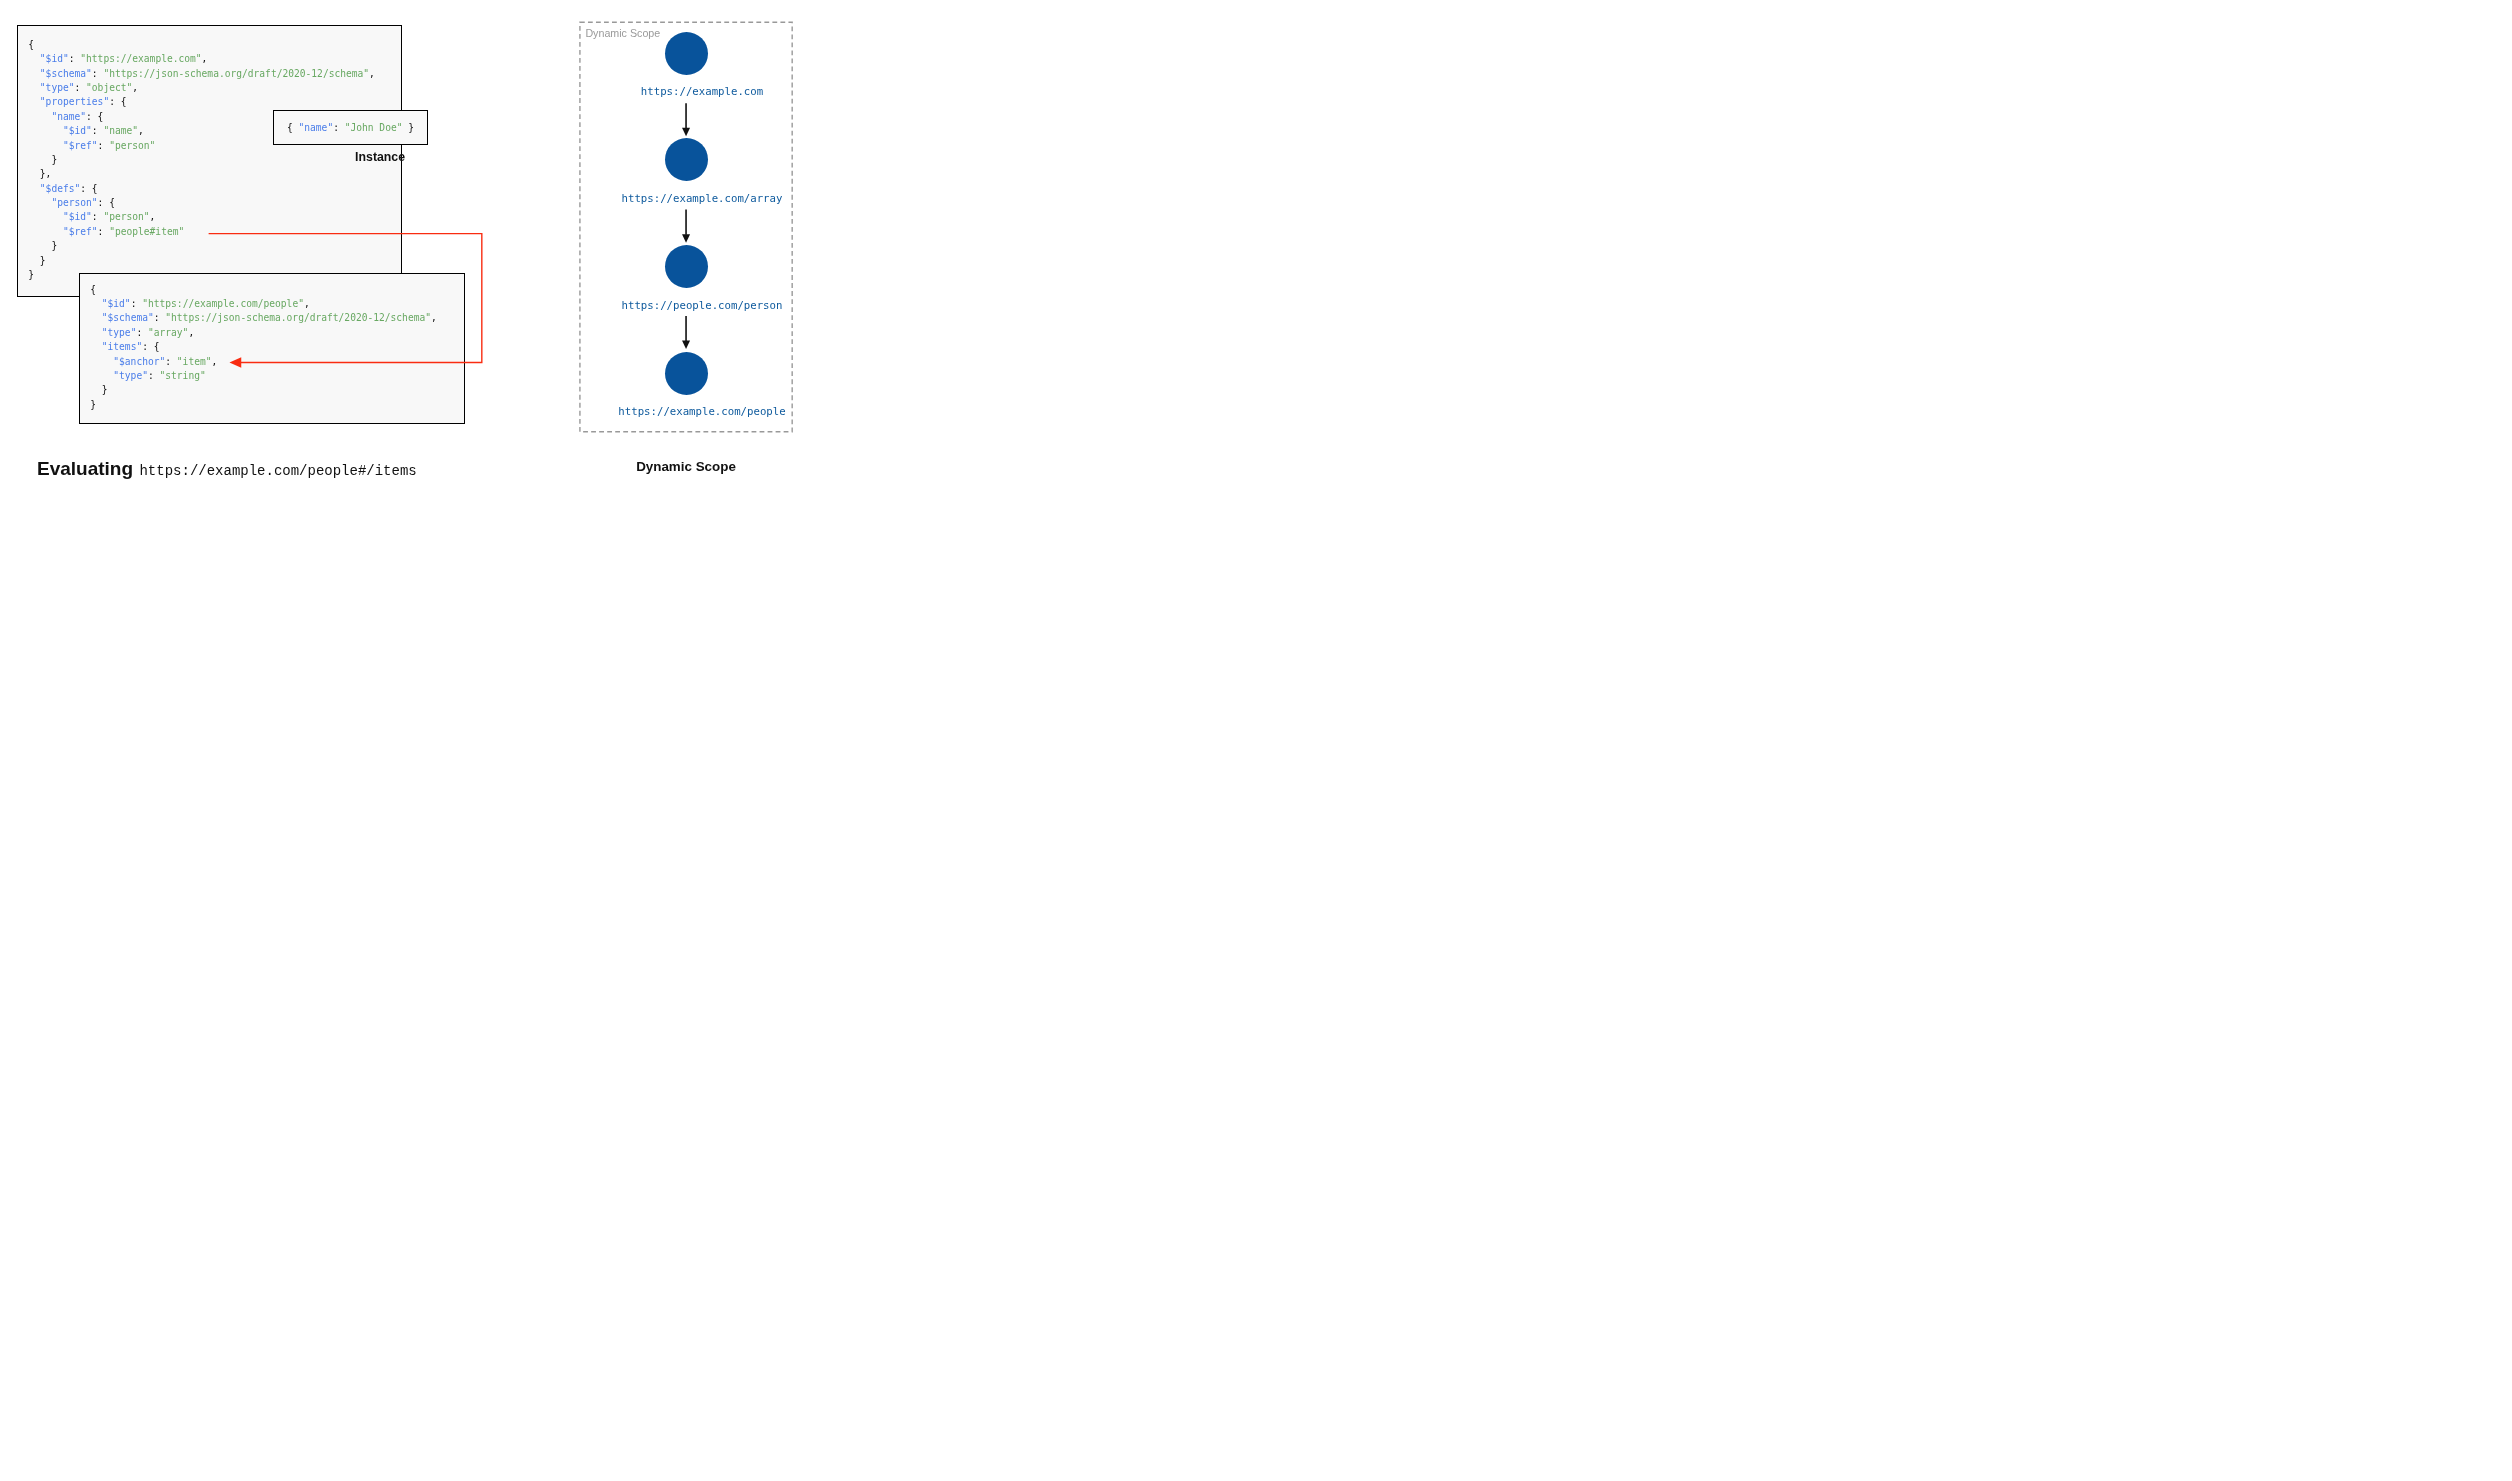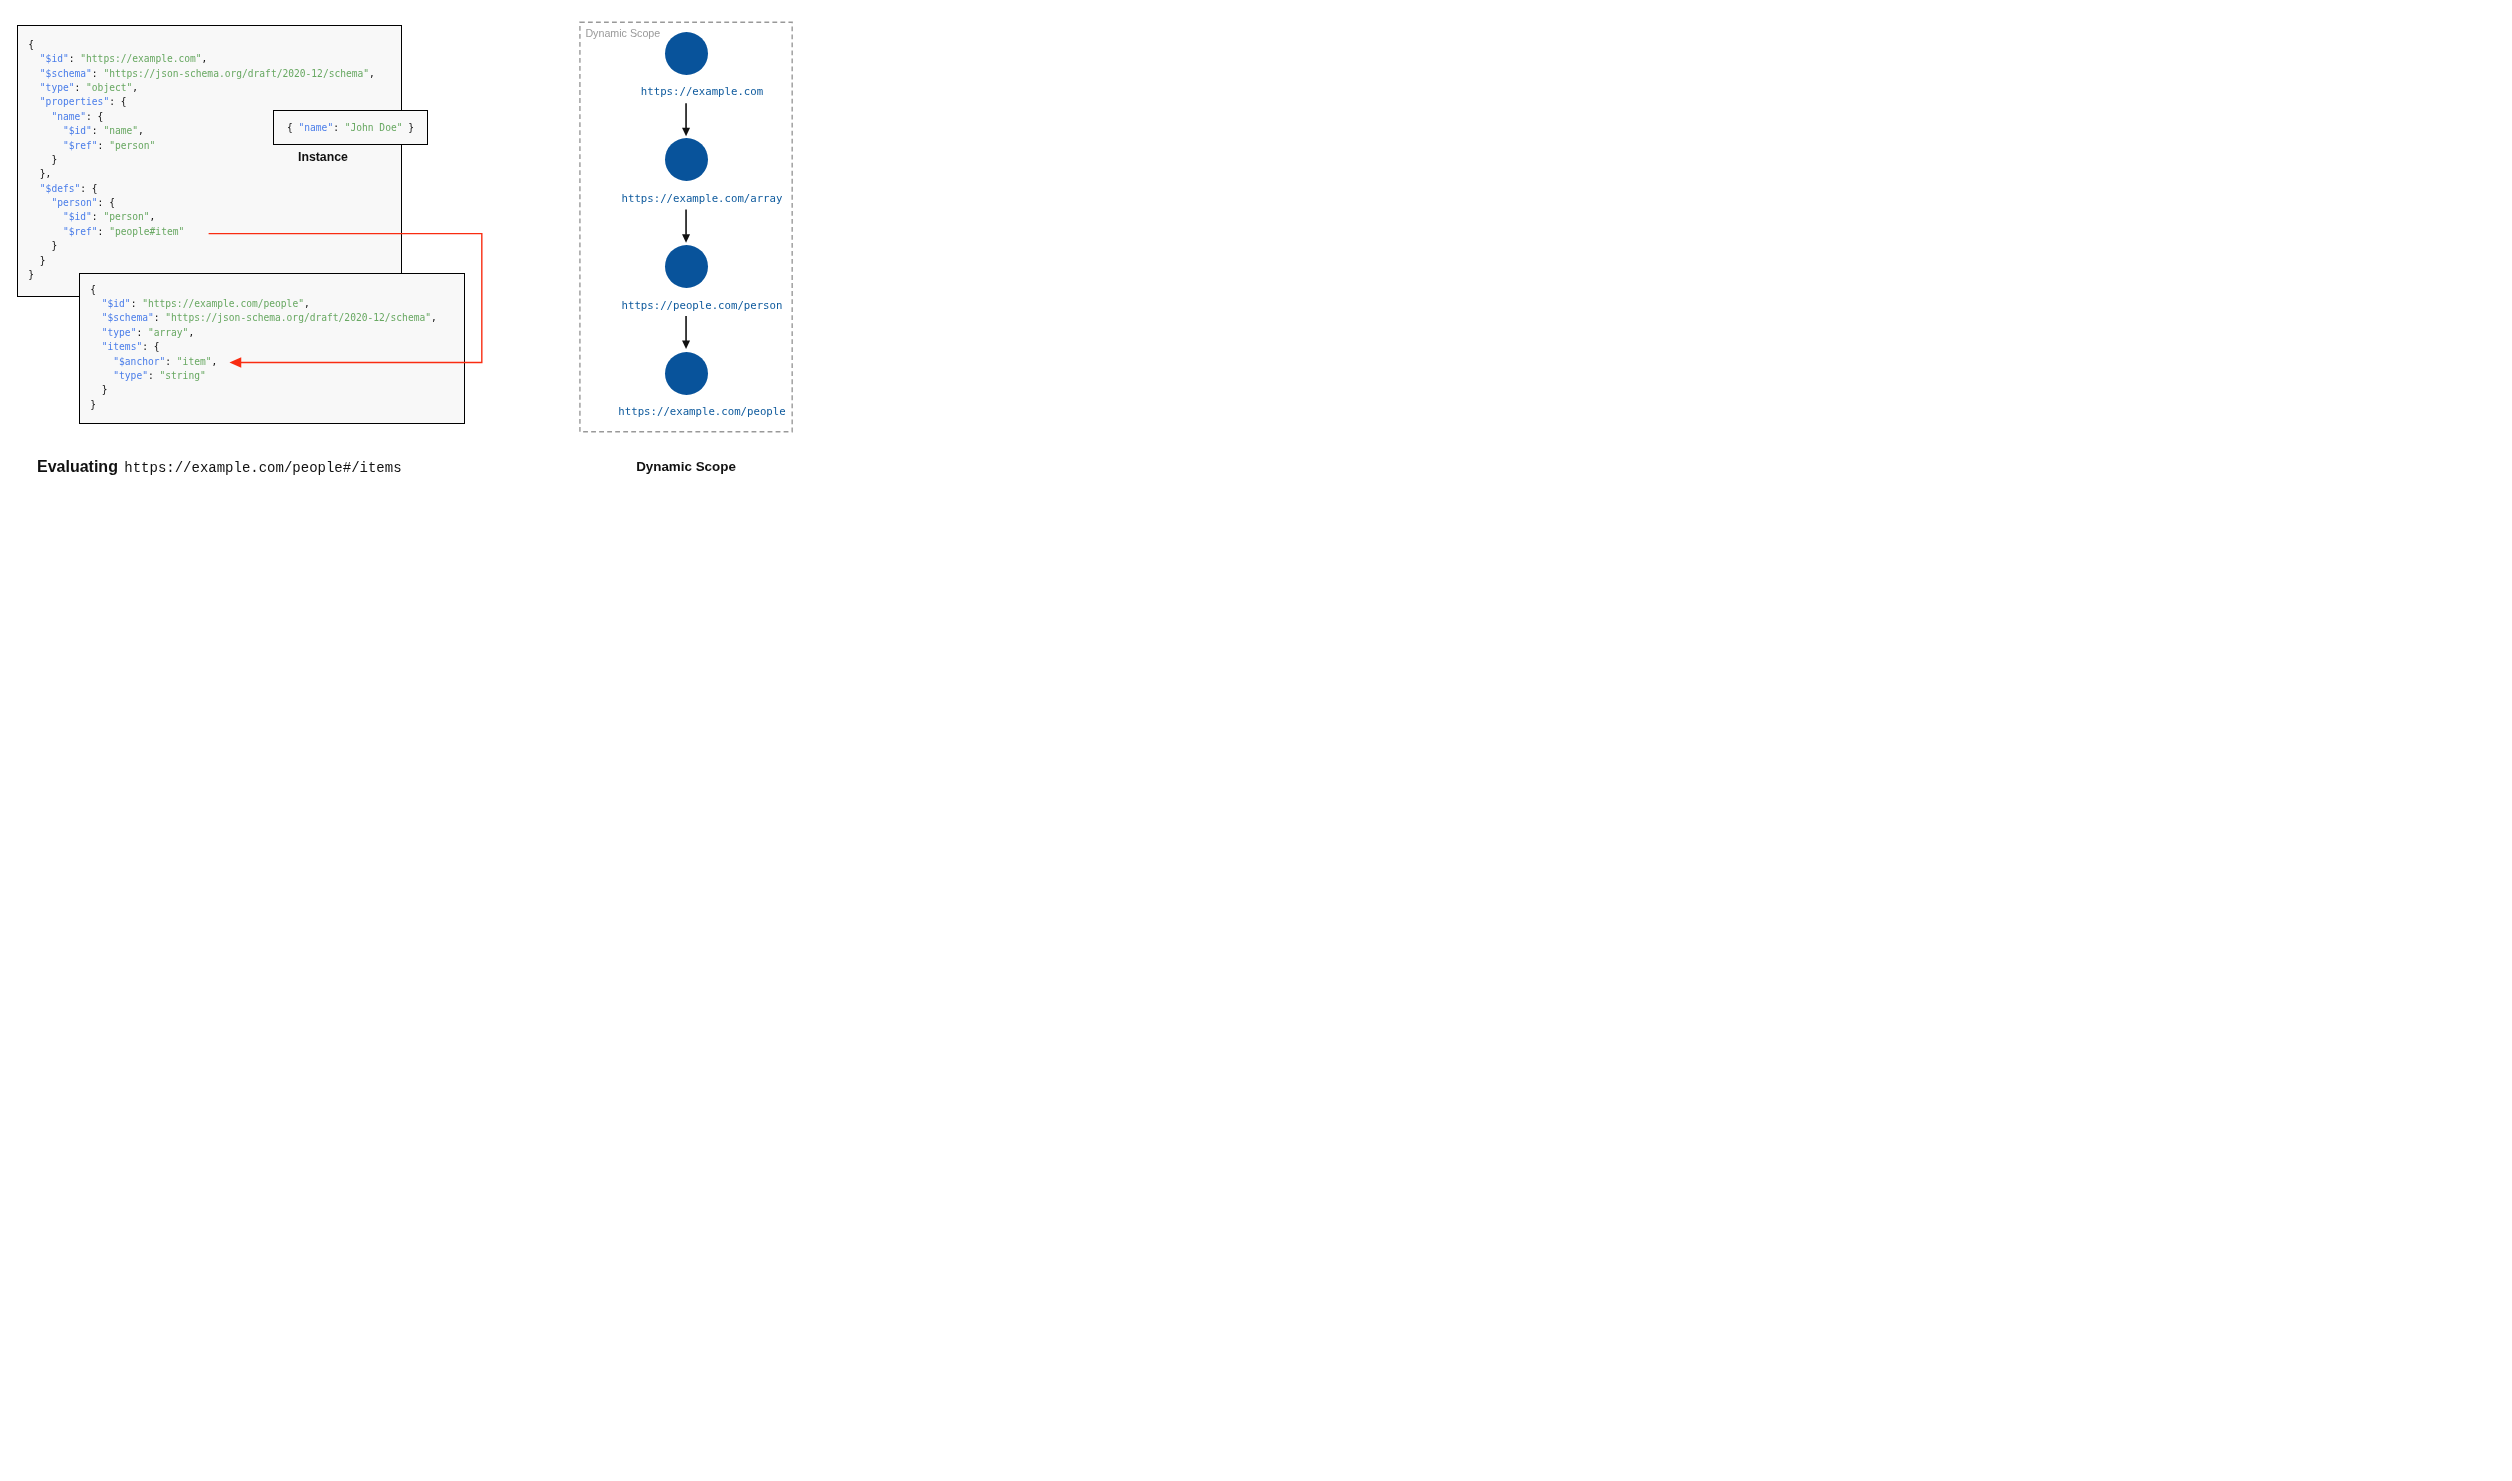--- a/index.html
+++ b/index.html
@@ -40,21 +40,21 @@
     left: 273px; top: 110px; width: 155px; height: 35px;
     background: var(--box-fill, #f8f8f8);
     border: 1.6px solid var(--box-border, #000);
     z-index: 3;
     display: flex; align-items: center; justify-content: center;
   }
   #instance-box .code-line { height: auto; line-height: 1; }
   #instance-label {
     position: absolute;
     left: 298px; top: 150px; width: 107px;
-    text-align: left;
+    text-align: right;
     font-weight: bold; font-size: 12.3px; color: #111;
     z-index: 3;
   }
 
   
   #scope-panel {
     position: absolute;
     left: 579px; top: 21.4px; width: 214px; height: 411px;
     z-index: 2;
     display: flex; flex-direction: column; align-items: center;
@@ -82,21 +82,21 @@
   #scope-caption {
     position: absolute; left: 579px; top: 459px; width: 214px;
     text-align: center; font-weight: bold; font-size: 13.4px; color: #111;
     z-index: 2;
   }
   #evaluating {
     position: absolute; left: 37px; top: 458px;
     display: flex; align-items: baseline; gap: 6.4px;
     z-index: 2; white-space: pre;
   }
-  #evaluating .ev-bold { font-weight: bold; font-size: 16px; color: #111; }
+  #evaluating .ev-bold { font-weight: bold; font-size: 19px; color: #111; }
   #evaluating .ev-uri  {
     font-family: Liberation Mono, monospace;
     font-size: 14px; color: #111;
   }
 
   
   #overlay {
     position: absolute; inset: 0; width: 100%; height: 100%;
     z-index: 4; pointer-events: none;
   }

